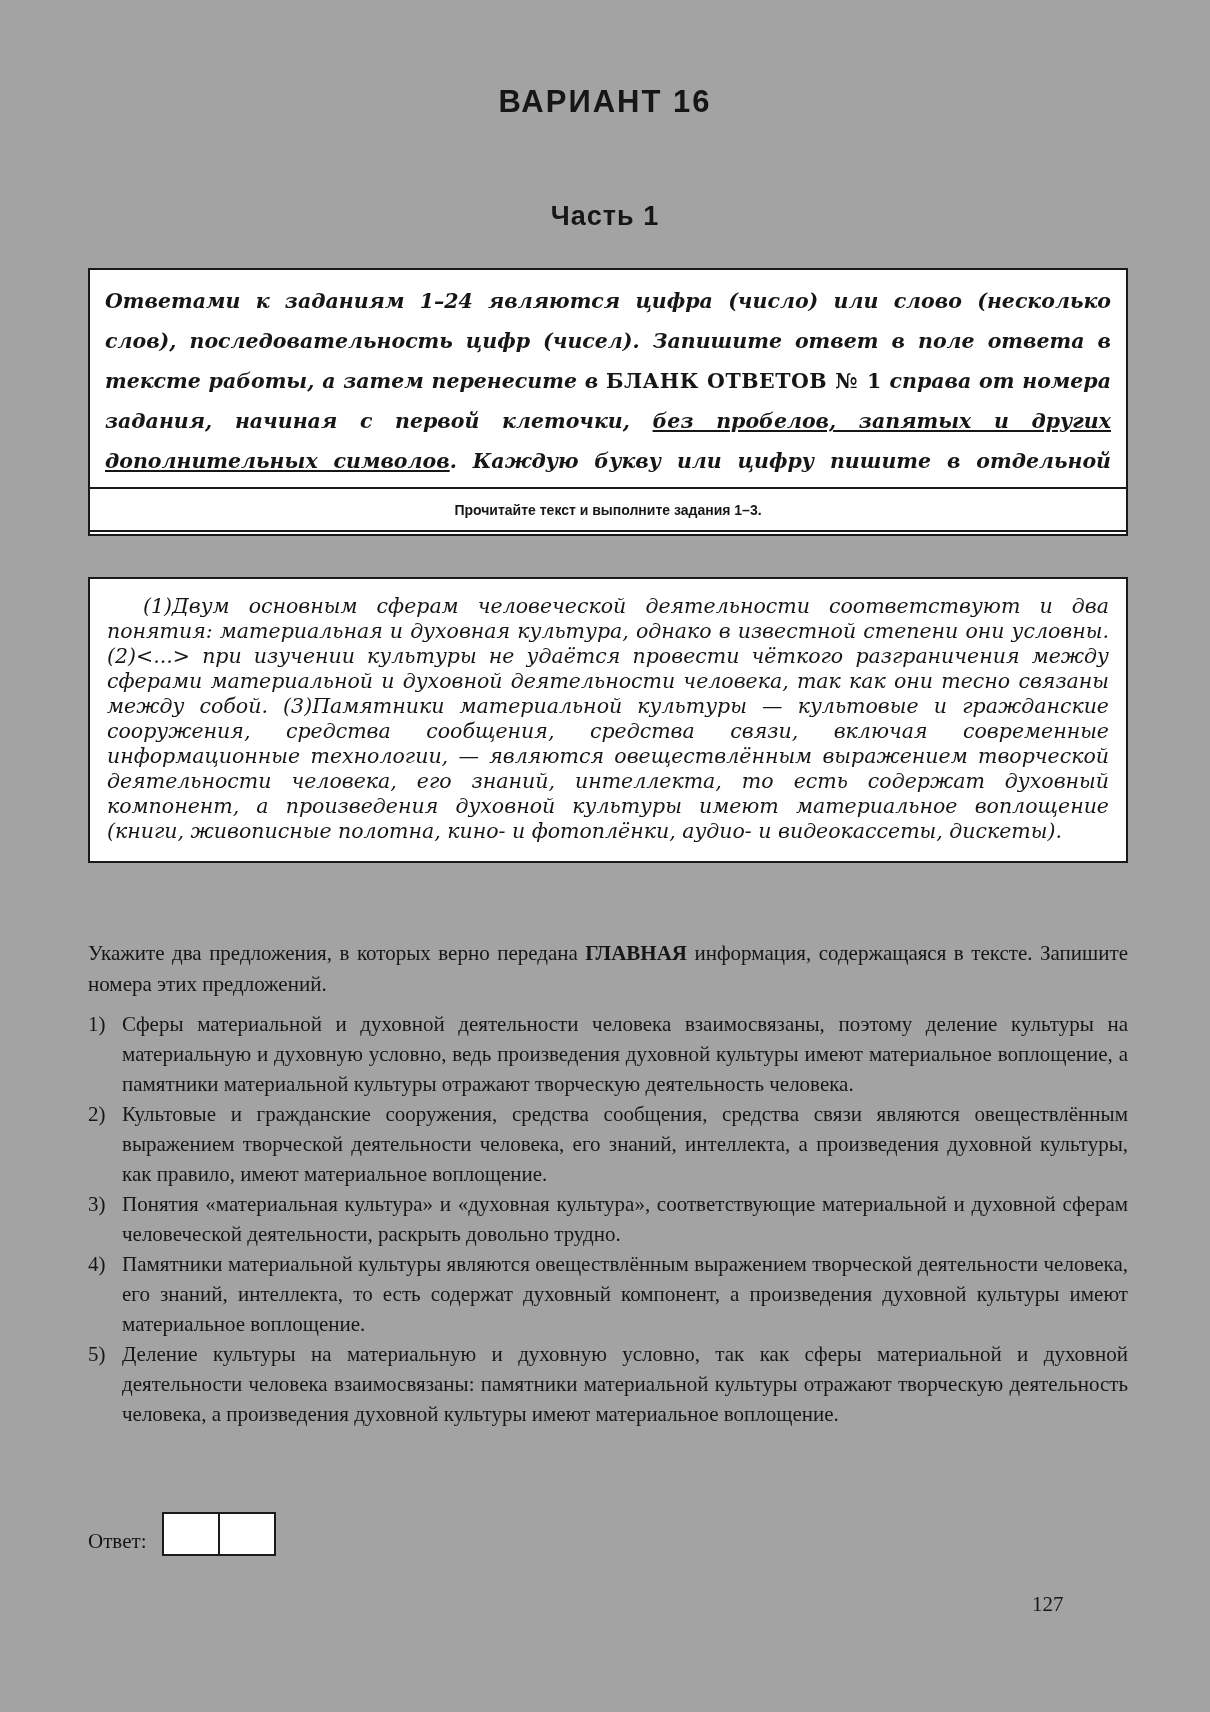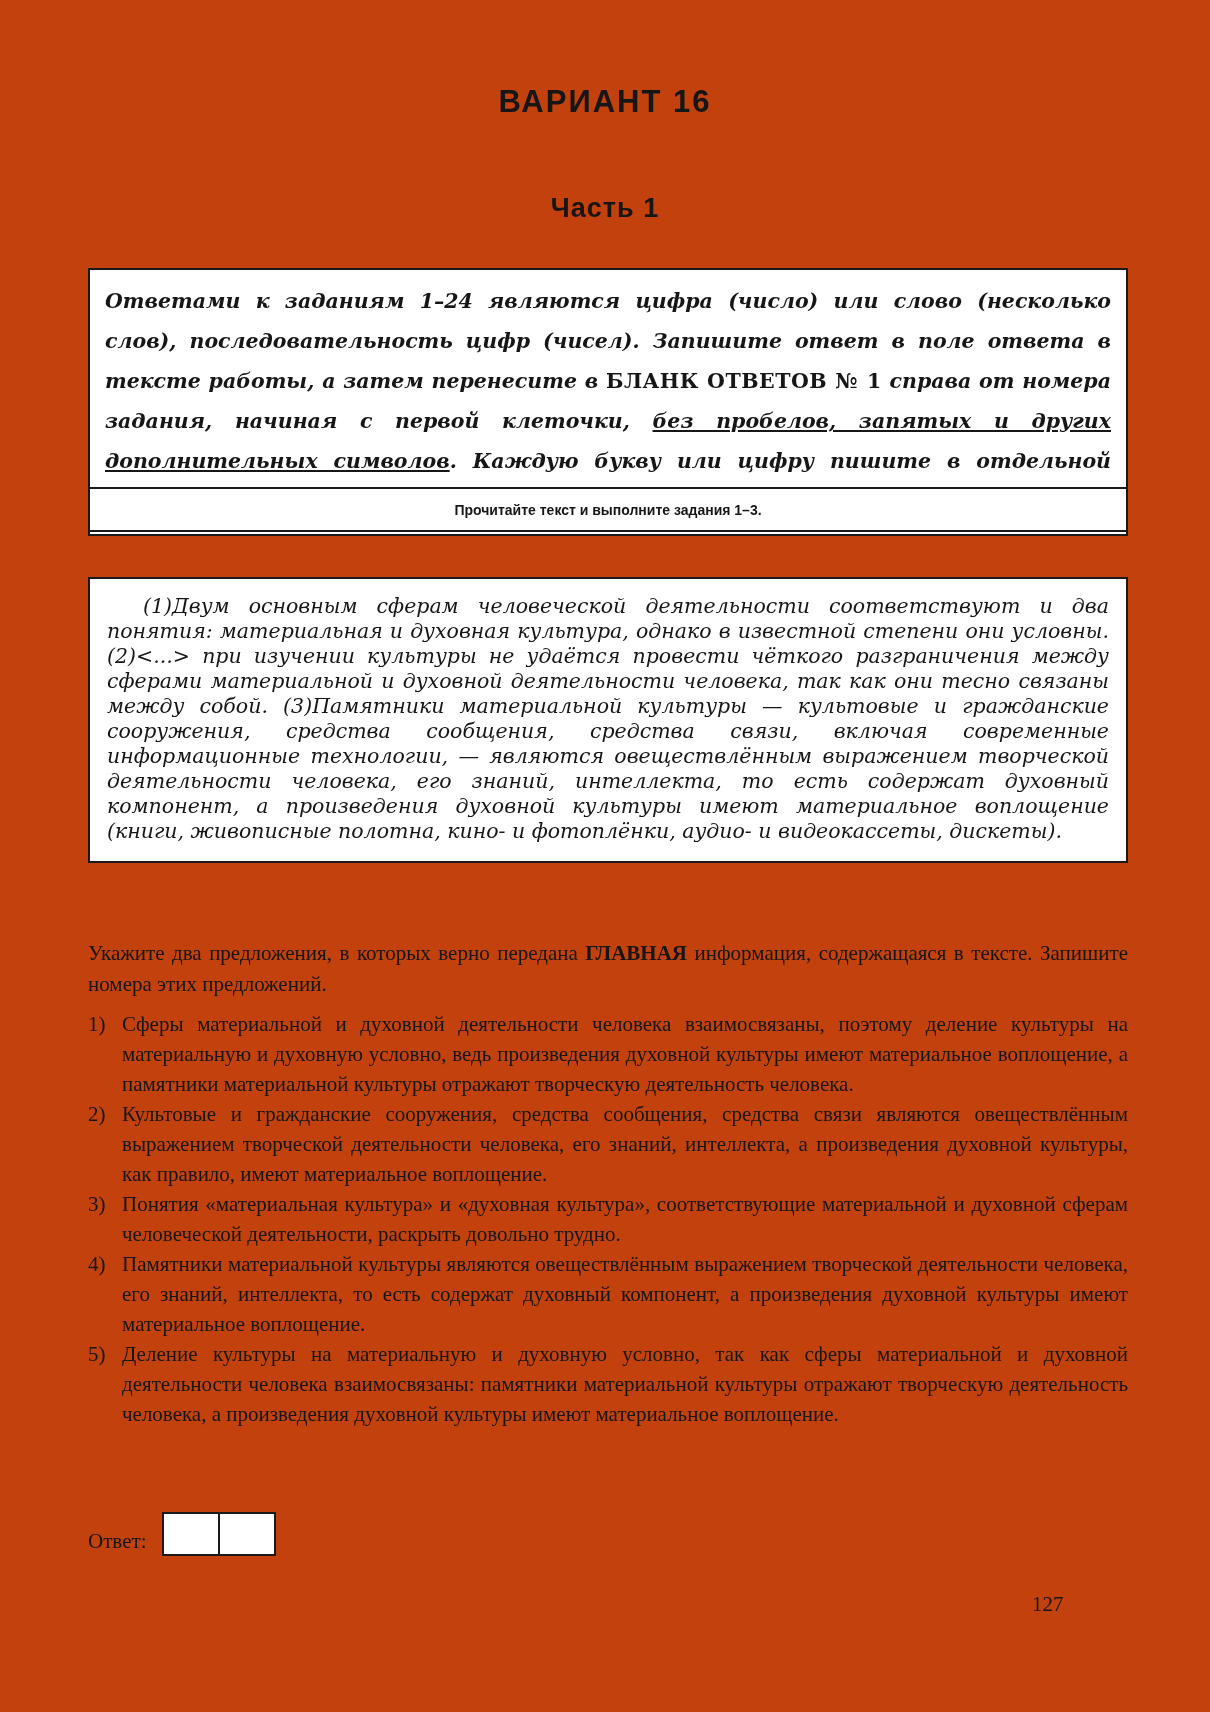--- a/index.html
+++ b/index.html
@@ -1,27 +1,27 @@
 <!DOCTYPE html>
 <html><head>
 <meta charset="utf-8">
 <style>
   html,body { margin:0; padding:0; background:#fff; }
   .page {
     position:relative; width:1210px; height:1712px;
-    background:#c2410c; color:#161616; overflow:hidden;
+    background:#a3a3a3; color:#161616; overflow:hidden;
     font-family:"Liberation Serif", serif;
   }
   .variant-title {
     position:absolute; top:84px; left:0; right:0; text-align:center;
     font-family:"Liberation Sans", sans-serif; font-weight:700;
     font-size:31px; letter-spacing:2px;
   }
   .part-title {
-    position:absolute; top:193px; left:0; right:0; text-align:center;
+    position:absolute; top:201px; left:0; right:0; text-align:center;
     font-family:"Liberation Sans", sans-serif; font-weight:700;
     font-size:27px; letter-spacing:1px;
   }
   .box {
     position:absolute; left:88px; width:1040px; box-sizing:border-box;
     border:2px solid #1a1a1a; background:#fff;
   }
   .instruction-box {
     top:268px; padding:11px 15px 13px;
     font-family:"DejaVu Serif", serif; font-style:italic; font-weight:700;

